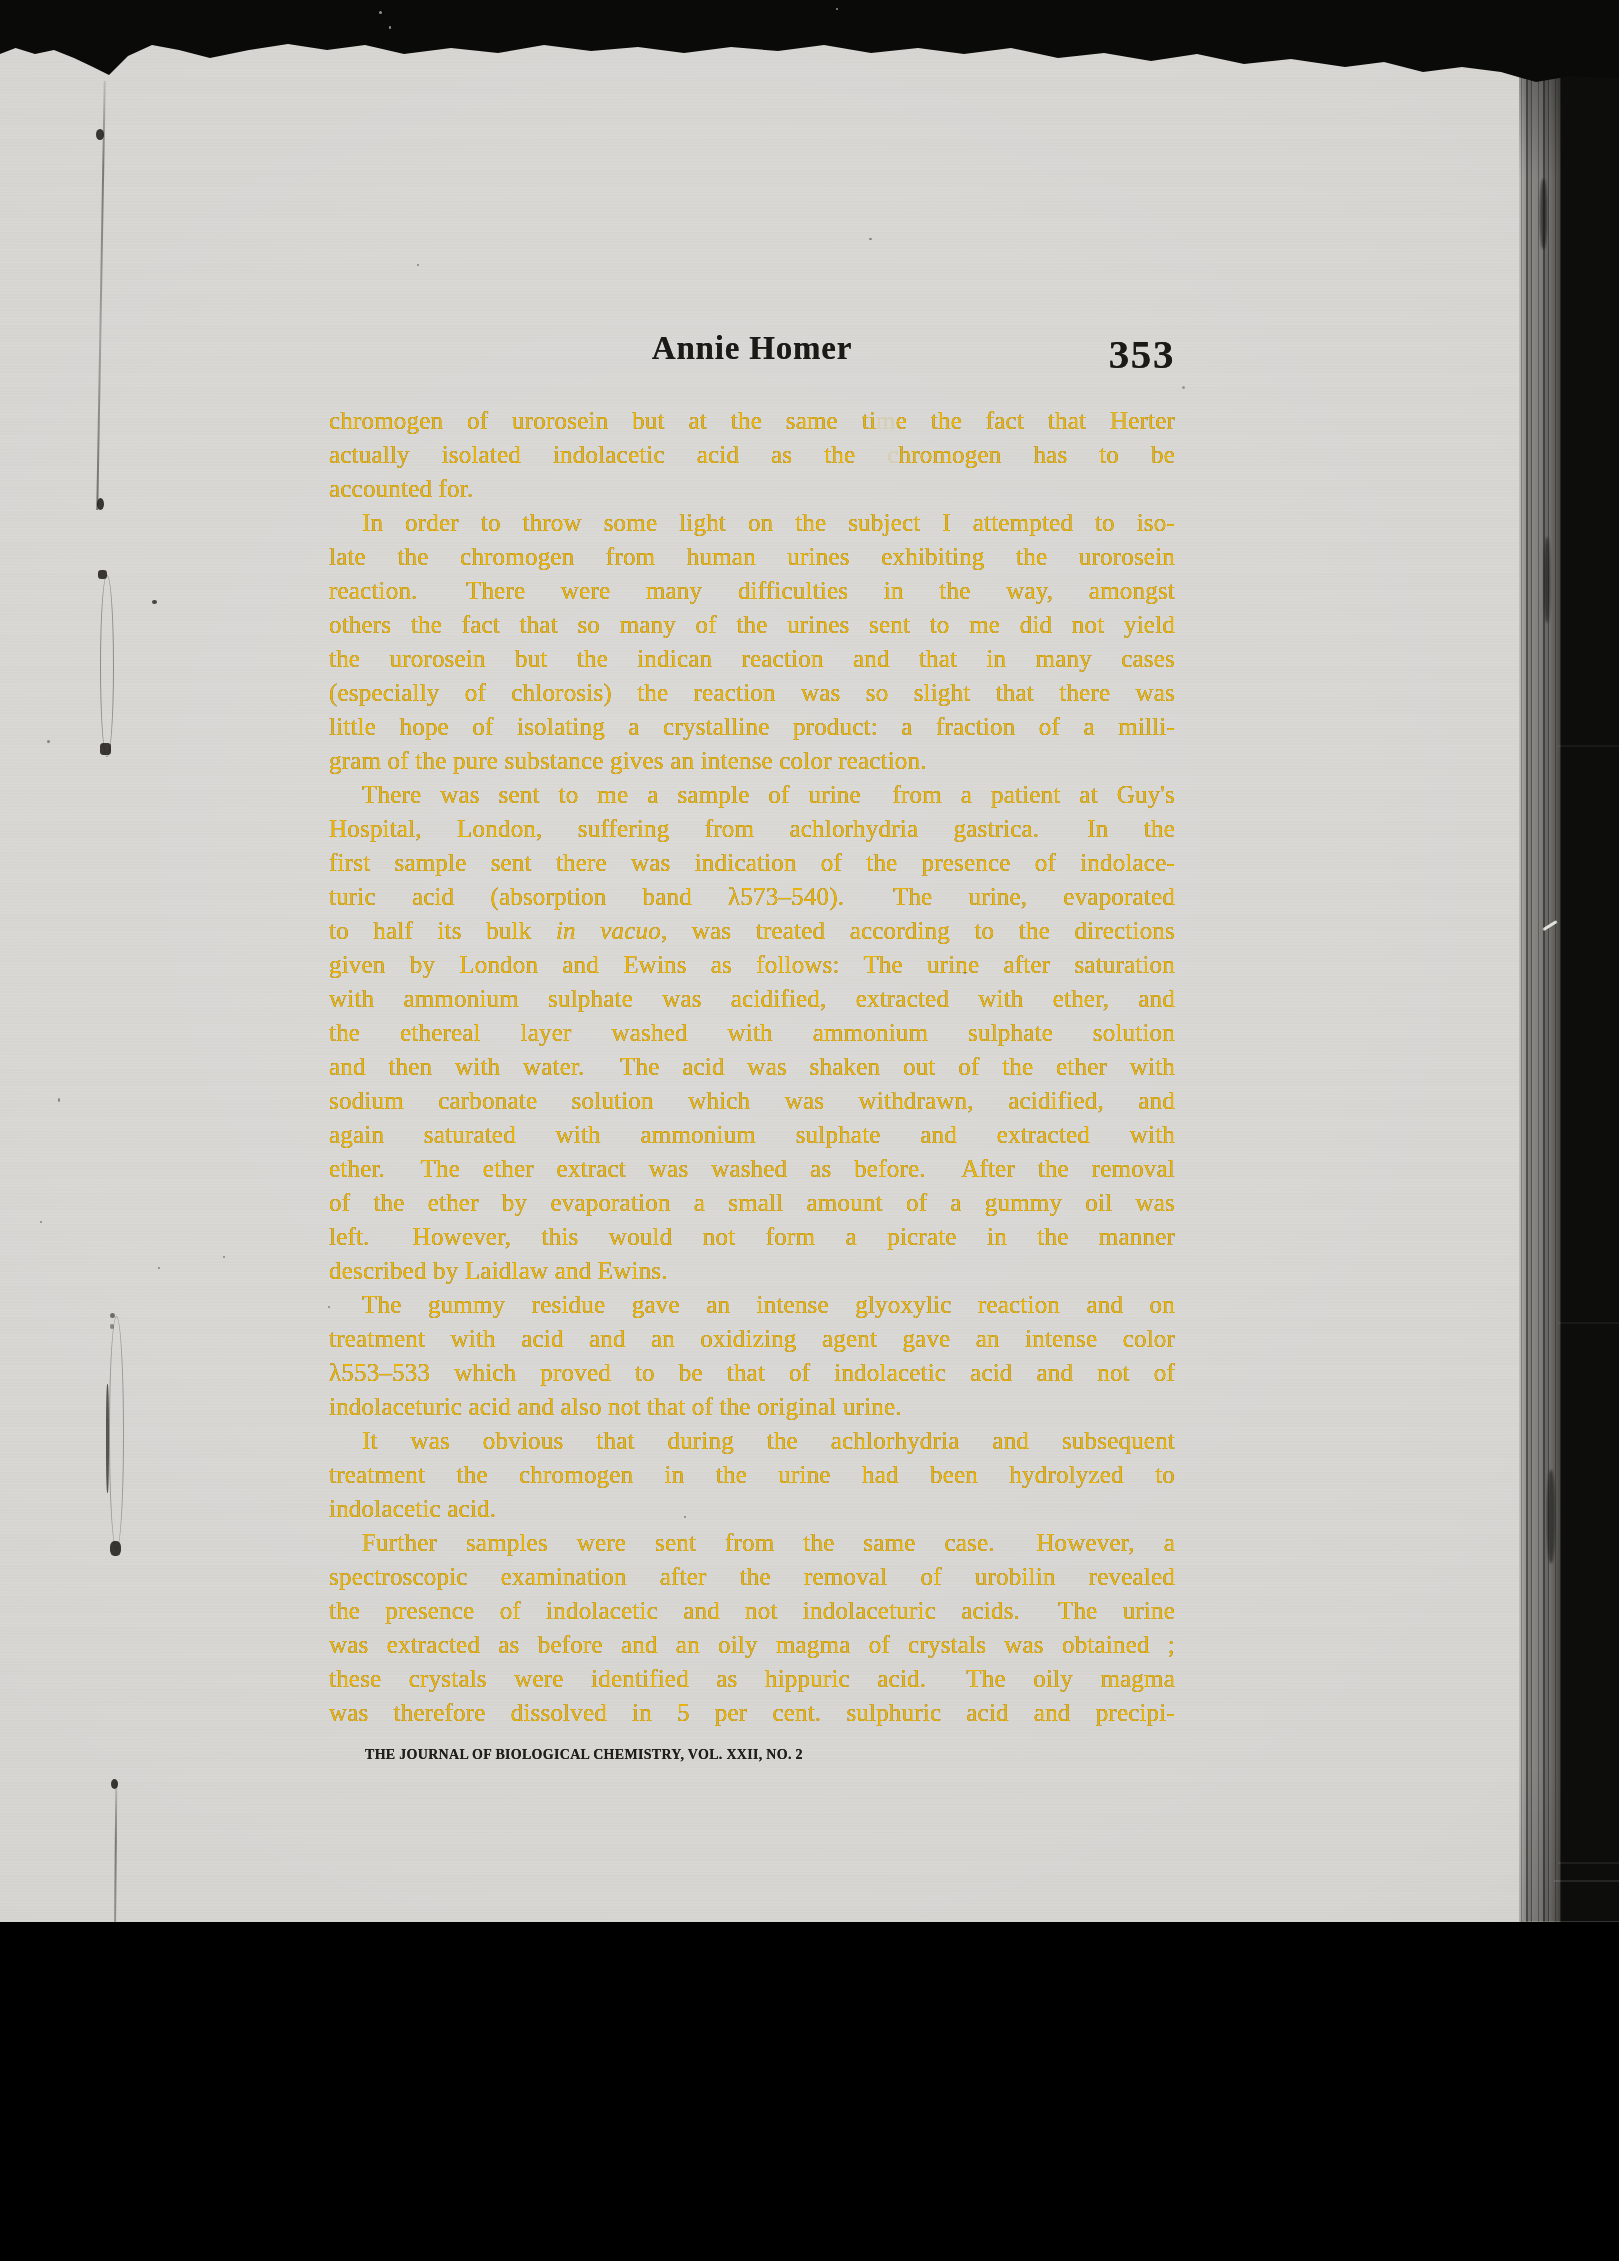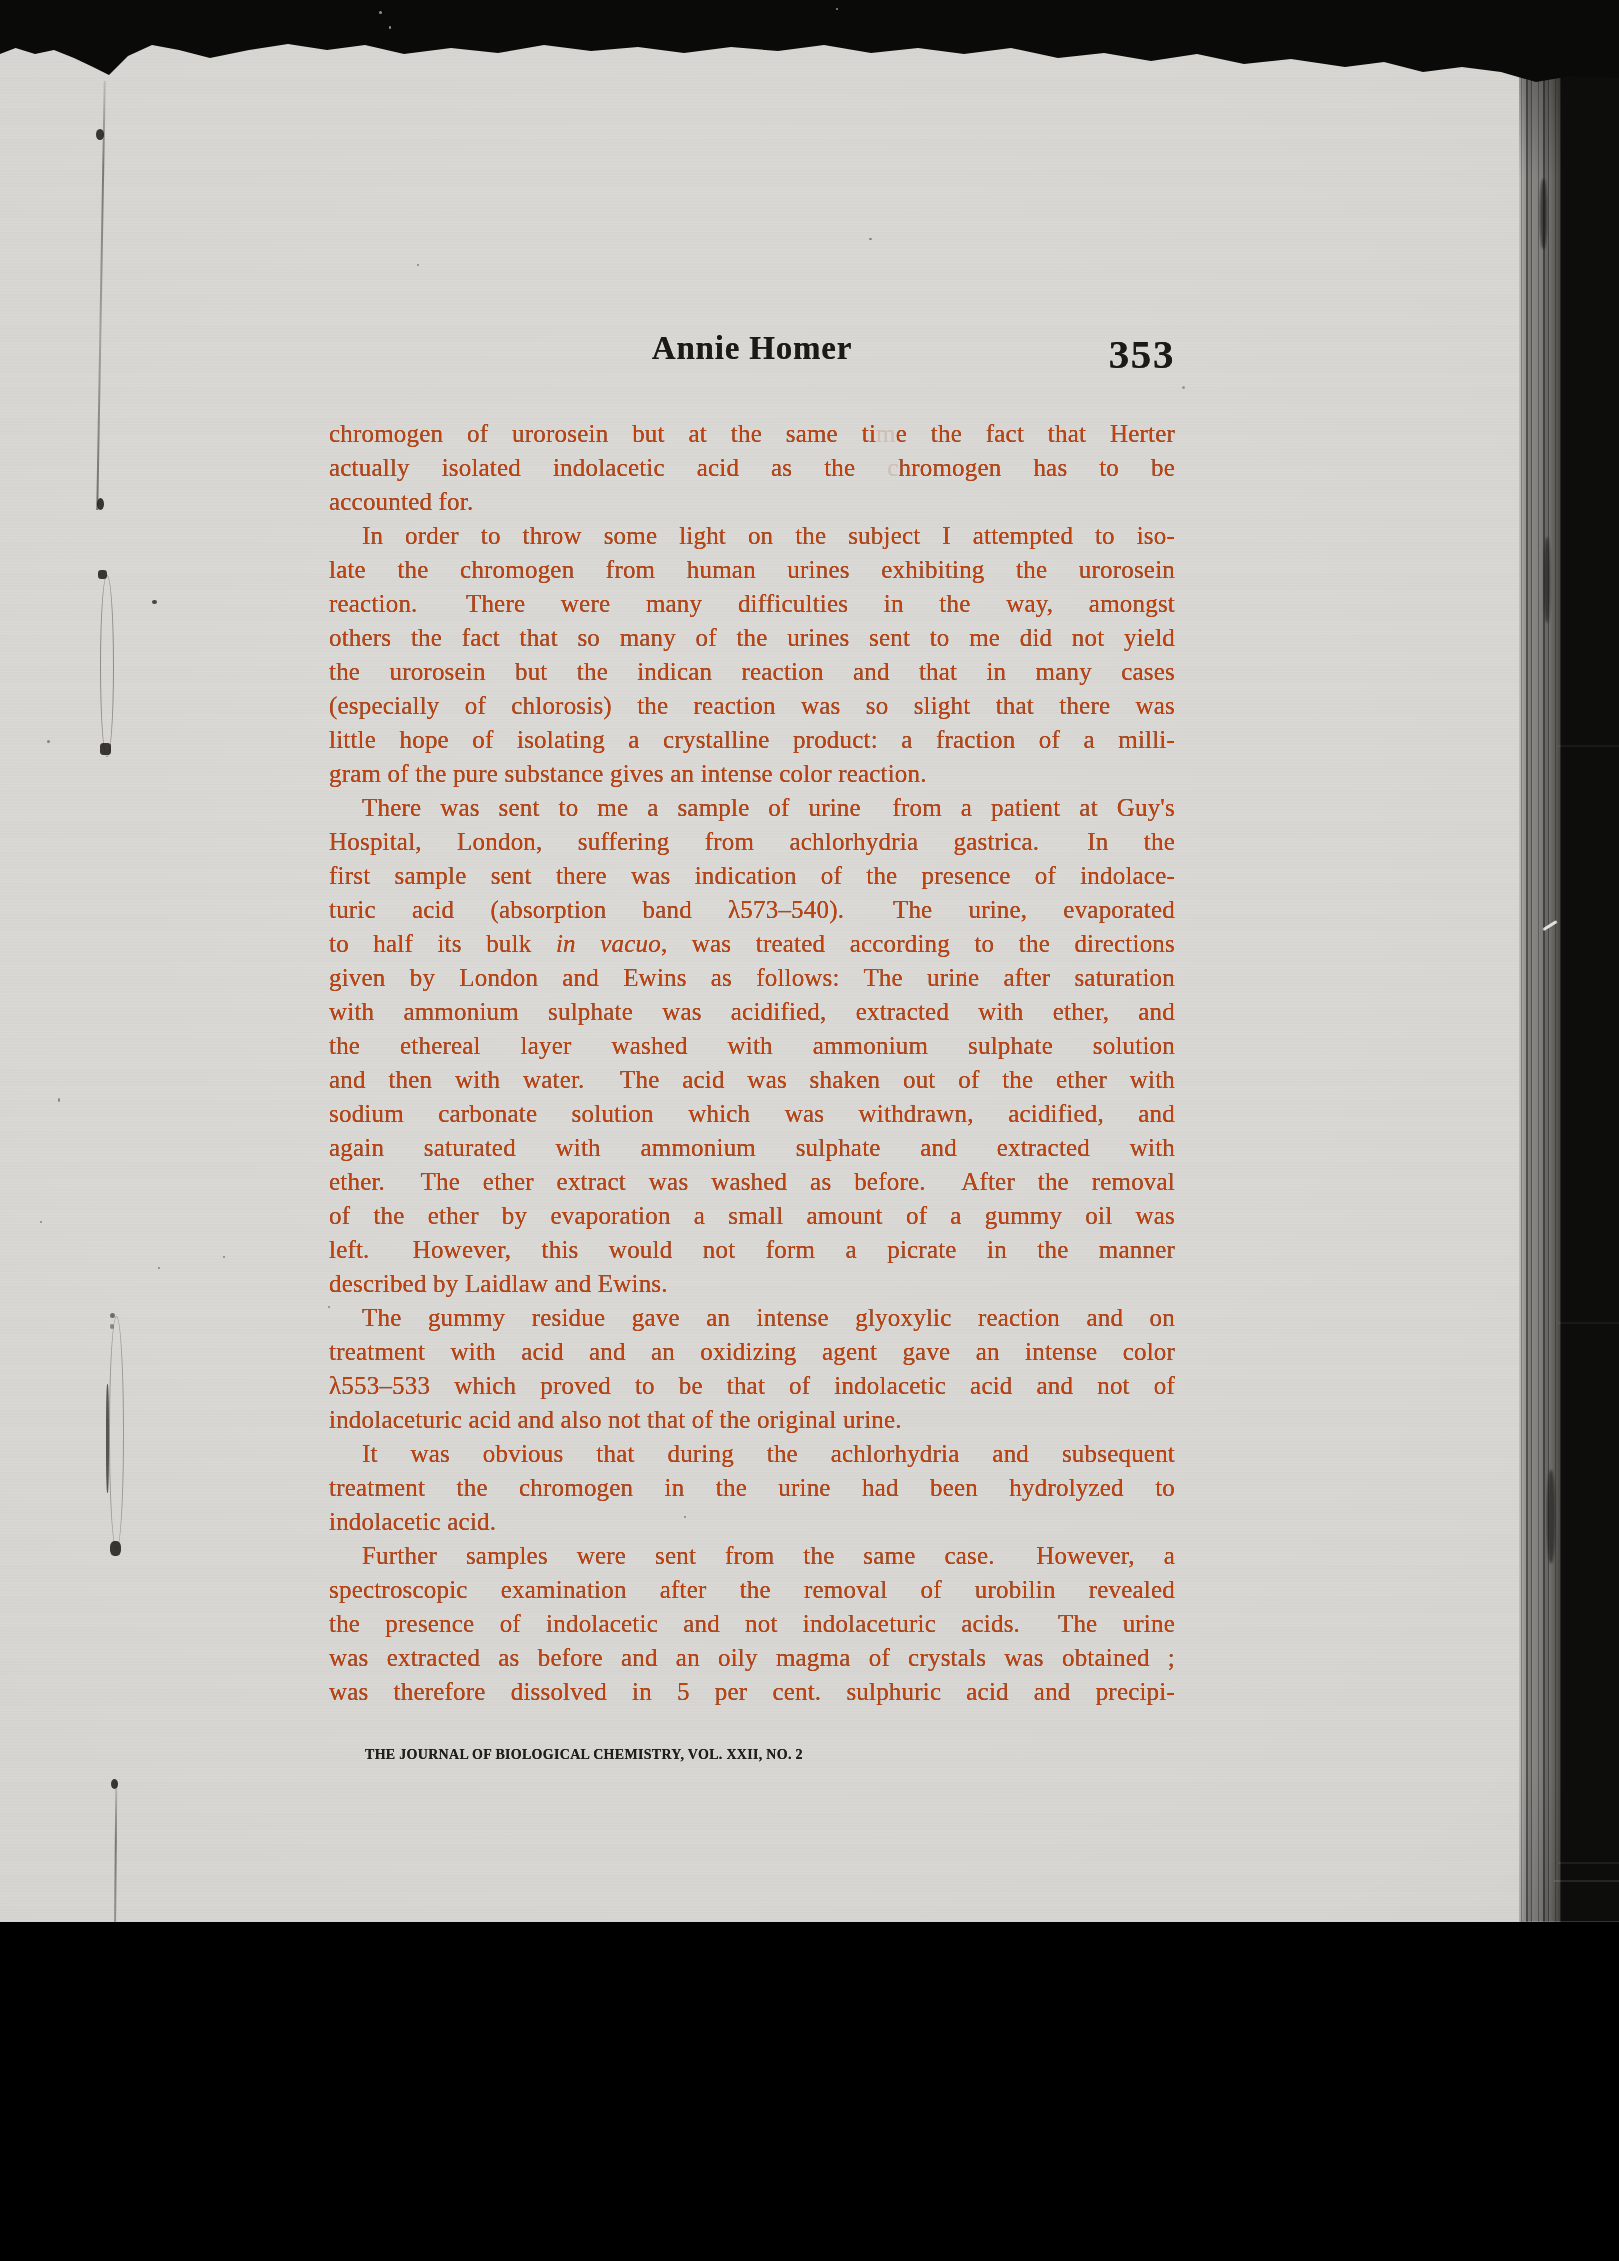--- a/index.html
+++ b/index.html
@@ -28,22 +28,22 @@
     position:absolute;left:0;right:0;text-align:center;
     font-size:33px;font-weight:700;letter-spacing:0.8px;
     text-shadow:0 0 0.5px rgba(28,26,23,.8);
   }
   .page-header .pagenum{
     position:absolute;right:0;top:0;
     font-size:41px;font-weight:700;letter-spacing:1.6px;
     text-shadow:0 0 0.5px rgba(28,26,23,.8);
   }
   .page-body{
-    position:absolute;left:329px;top:417px;width:846px;
-    z-index:2;color:#c2410c;
+    position:absolute;left:329px;top:404px;width:846px;
+    z-index:2;color:#eab308;
     font-size:25px;line-height:34px;letter-spacing:0.2px;
     text-shadow:0 0 0.5px rgba(28,26,23,.75);
   }
   .line{height:34px;text-align:justify;text-align-last:justify;white-space:normal;overflow:visible;}
   .line.endline{text-align-last:left;}
   .line.indent{text-indent:33px;}
   .faded{opacity:.16;}
   .page-footer{
     position:absolute;left:365px;top:1747px;z-index:2;
     color:#201e1b;font-size:14px;font-weight:700;letter-spacing:0.3px;
@@ -124,20 +124,21 @@
       <div class="line">treatment with acid and an oxidizing agent gave an intense color</div>
       <div class="line">λ553–533 which proved to be that of indolacetic acid and not of</div>
       <div class="line endline">indolaceturic acid and also not that of the original urine.</div>
       <div class="line indent">It was obvious that during the achlorhydria and subsequent</div>
       <div class="line">treatment the chromogen in the urine had been hydrolyzed to</div>
       <div class="line endline">indolacetic acid.</div>
       <div class="line indent">Further samples were sent from the same case.  However, a</div>
       <div class="line">spectroscopic examination after the removal of urobilin revealed</div>
       <div class="line">the presence of indolacetic and not indolaceturic acids.  The urine</div>
       <div class="line">was extracted as before and an oily magma of crystals was obtained ;</div>
+      <div class="line">these crystals were identified as hippuric acid.  The oily magma</div>
       <div class="line">was therefore dissolved in 5 per cent. sulphuric acid and precipi-</div>
     </div>
 
   <div class="page-footer">THE JOURNAL OF BIOLOGICAL CHEMISTRY, VOL. XXII, NO. 2</div>
 
   <div class="artifact fiber-line" style="left:100px;top:81px;width:1.6px;height:429px;transform:rotate(1deg);"></div>
   <div class="artifact blob" style="left:96px;top:129px;width:7.8px;height:11px;"></div>
   <div class="artifact blob" style="left:97px;top:498px;width:7px;height:11.7px;"></div>
 
   <div class="artifact fiber-ellipse" style="left:100px;top:575px;width:11.7px;height:180px;"></div>

